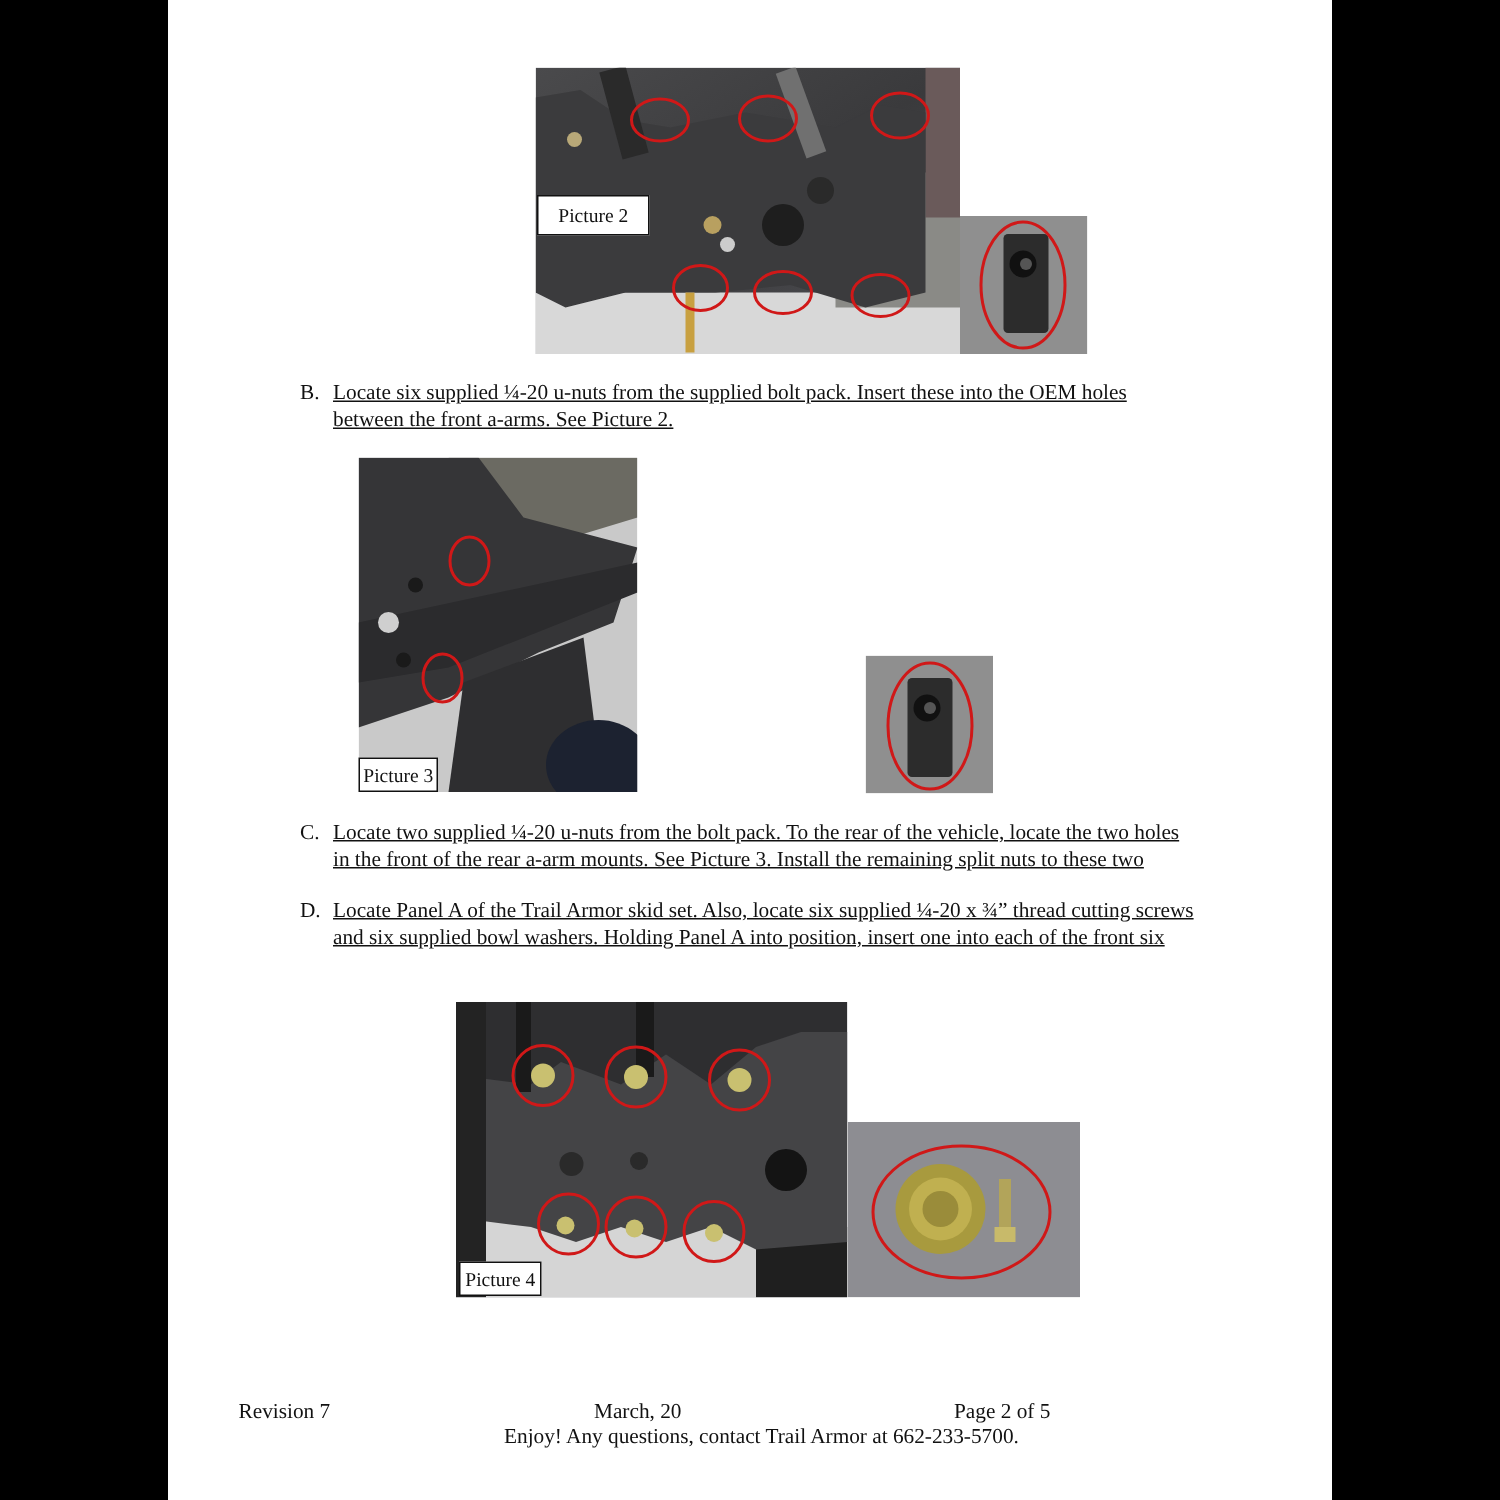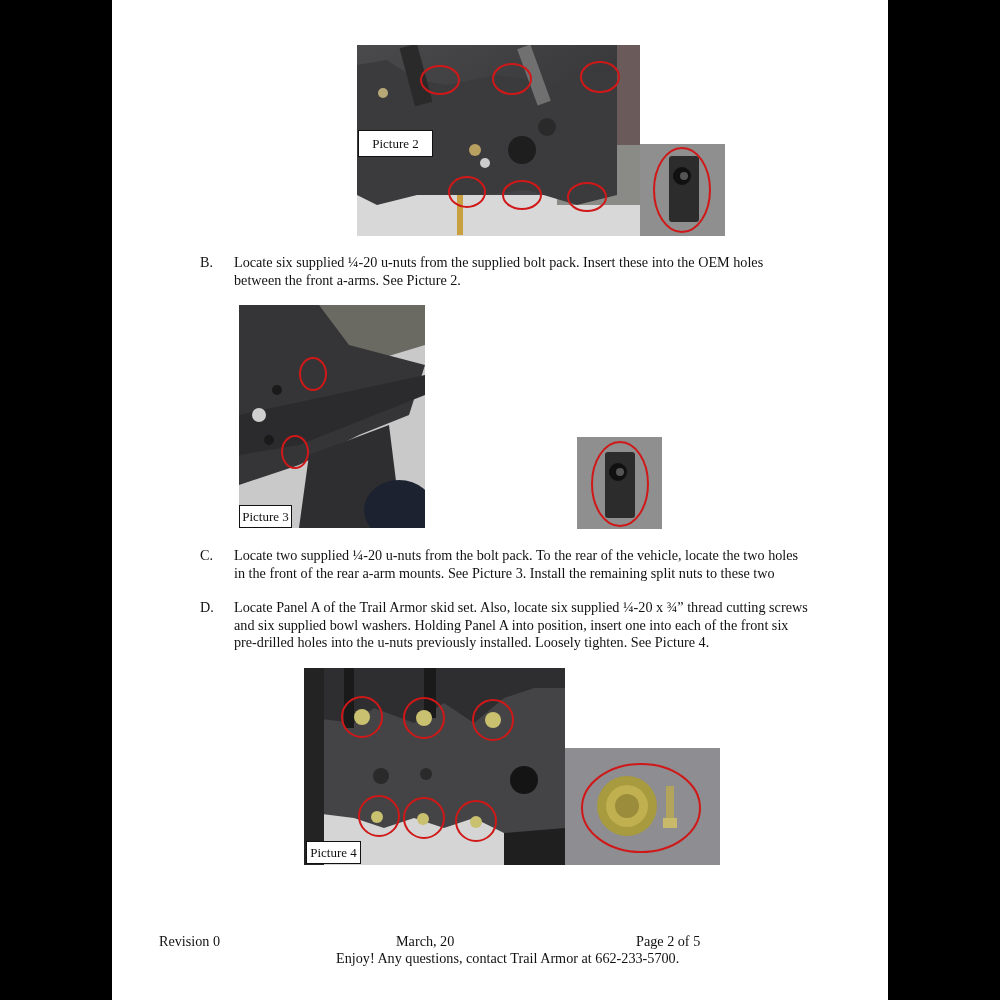--- a/index.html
+++ b/index.html
@@ -19,21 +19,21 @@
   .photo svg { display: block; }
   .pic-label {
     position: absolute; background: #fff; border: 1.5px solid #111;
     font-size: 13px; display: flex; align-items: center; justify-content: center;
     box-sizing: border-box; color: #111;
   }
   .step {
     position: absolute; font-size: 14.2px; line-height: 17.5px;
   }
   .step .letter { position: absolute; left: 0; top: 0; }
-  .step .body { position: absolute; left: 34px; top: 0; white-space: nowrap; }
+  .step .body { position: absolute; left: 22px; top: 0; white-space: nowrap; text-decoration: underline; }
   .step .body div { height: 17.5px; }
   .footer { position: absolute; font-size: 14.2px; white-space: nowrap; }
 </style>
 </head>
 <body>
 
 <div class="page">
 
   <div class="photo" style="left:245px; top:45px; width:283px; height:191px;">
     <svg width="283" height="191" viewBox="0 0 283 191">
@@ -120,21 +120,20 @@
       <div>Locate two supplied ¼-20 u-nuts from the bolt pack. To the rear of the vehicle, locate the two holes</div>
       <div>in the front of the rear a-arm mounts. See Picture 3.  Install the remaining split nuts to these two</div>
     </div>
   </div>
 
   <div class="step" style="left:88px; top:599px;">
     <span class="letter">D.</span>
     <div class="body">
       <div>Locate Panel A of the Trail Armor skid set. Also, locate six supplied ¼-20 x ¾” thread cutting screws</div>
       <div>and six supplied bowl washers. Holding Panel A into position, insert one into each of the front six</div>
-      <div>pre-drilled holes into the u-nuts previously installed. Loosely tighten. See Picture 4.</div>
     </div>
   </div>
 
   <div class="photo" style="left:192px; top:668px; width:261px; height:197px;">
     <svg width="261" height="197" viewBox="0 0 261 197">
       <rect width="261" height="197" fill="#2e2e30"></rect>
       <rect x="0" y="140" width="261" height="57" fill="#d5d5d5"></rect>
       <rect x="200" y="150" width="61" height="47" fill="#1f1f1f"></rect>
       <path d="M10 50 L50 55 L70 40 L110 55 L140 35 L170 55 L200 30 L230 20 L261 20 L261 160 L200 165 L170 150 L140 160 L110 150 L80 160 L50 150 L10 145 Z" fill="#444446"></path>
       <rect x="0" y="0" width="20" height="197" fill="#232323"></rect>
@@ -168,17 +167,17 @@
       <rect width="155" height="117" fill="#8d8d92"></rect>
       <circle cx="62" cy="58" r="30" fill="#a89a3e"></circle>
       <circle cx="62" cy="58" r="21" fill="#c0b050"></circle>
       <circle cx="62" cy="58" r="12" fill="#9a8c3a"></circle>
       <rect x="101" y="38" width="8" height="36" fill="#b2a45a"></rect>
       <rect x="98" y="70" width="14" height="10" fill="#c8ba6a"></rect>
       <ellipse cx="76" cy="60" rx="59" ry="44" fill="none" stroke="#d01818" stroke-width="2"></ellipse>
     </svg>
   </div>
 
-  <div class="footer" style="left:47px; top:933px;">Revision 0</div>
+  <div class="footer" style="left:47px; top:933px;">Revision 7</div>
   <div class="footer" style="left:284px; top:933px;">March, 20</div>
   <div class="footer" style="left:524px; top:933px;">Page 2 of 5</div>
   <div class="footer" style="left:224px; top:950px;">Enjoy!  Any questions, contact Trail Armor at 662-233-5700.</div>
 </div>
 
 </body></html>

